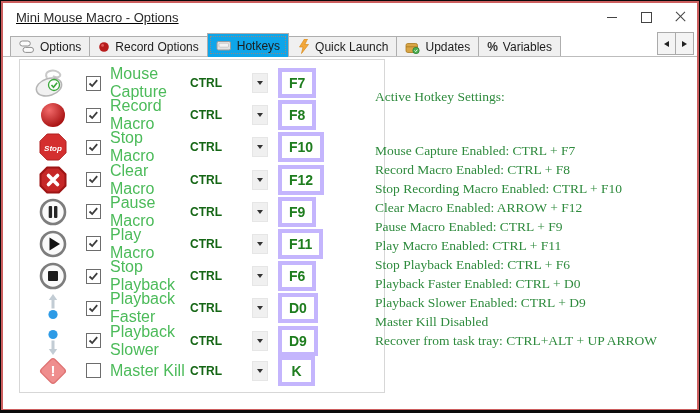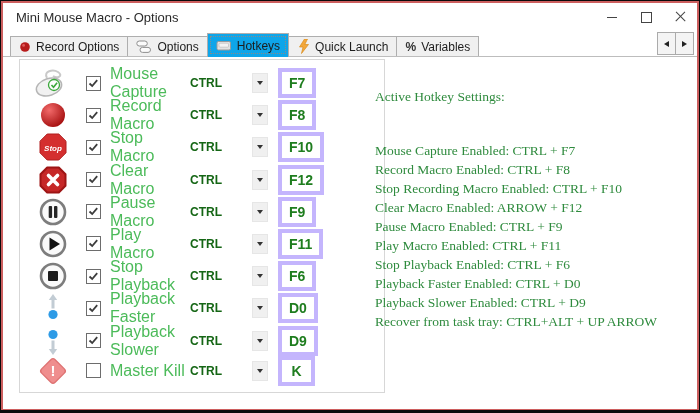--- a/index.html
+++ b/index.html
@@ -1,20 +1,20 @@
 <!DOCTYPE html>
 <html><head>
 <meta charset="utf-8">
 <style>
   html,body{margin:0;padding:0;background:#0a0a0a;width:700px;height:413px;overflow:hidden;
     font-family:"Liberation Sans", sans-serif;}
   .window{position:absolute;top:1px;left:1px;width:694px;height:405px;border:2px solid #cd5f5f;
     background:#ffffff;}
   
-  .title-bar{height:28px;display:flex;align-items:center;background:#fff;}
+  .title-bar{height:28px;display:flex;align-items:center;background:#fff;text-decoration:underline;}
   .title-text{margin-left:13px;font-size:13px;color:#2b2b2b;}
   .win-controls{margin-left:auto;display:flex;align-items:center;height:100%;}
   .win-btn{width:34px;height:100%;display:flex;align-items:center;justify-content:center;cursor:default;}
   .min-glyph{display:block;width:10px;height:1px;background:#444;}
   .max-glyph{display:block;width:9px;height:9px;border:1px solid #444;}
   .close-glyph{display:block;width:10px;height:10px;position:relative;}
   .close-glyph:before,.close-glyph:after{content:"";position:absolute;left:-1px;top:4px;width:13px;height:1.4px;background:#444;}
   .close-glyph:before{transform:rotate(45deg);} .close-glyph:after{transform:rotate(-45deg);}
   
   .tab-strip{position:relative;display:flex;align-items:flex-end;height:25px;padding-left:7px;
@@ -69,52 +69,63 @@
         </span>
       <span class="win-btn">
           <span class="close-glyph"></span>
         </span>
     </div>
   </div>
 
   <div class="tab-strip">
     <div class="tab">
       <span class="tab-icon">
+          <svg width="16" height="14">
+            <rect x="0.8" y="1" width="10.5" height="5" rx="2.5" fill="#fbfbfb" stroke="#8f8f8f"></rect>
+            <rect x="4" y="7.4" width="10.5" height="5" rx="2.5" fill="#fbfbfb" stroke="#8f8f8f"></rect>
+          </svg>
+        </span>
+      <span>Options</span>
+    </div>
+    <div class="tab">
+      <span class="tab-icon">
           <svg width="12" height="12">
             <circle cx="6" cy="6" r="4.8" fill="#b71c1c"></circle>
             <circle cx="4.6" cy="4.4" r="1.4" fill="#e05b5b"></circle>
           </svg>
         </span>
       <span>Record Options</span>
     </div>
-    <div class="tab">
-      <span class="tab-icon">
-          <svg width="16" height="14">
-            <rect x="0.8" y="1" width="10.5" height="5" rx="2.5" fill="#fbfbfb" stroke="#8f8f8f"></rect>
-            <rect x="4" y="7.4" width="10.5" height="5" rx="2.5" fill="#fbfbfb" stroke="#8f8f8f"></rect>
-          </svg>
-        </span>
-      <span>Options</span>
-    </div>
     <div class="tab active">
       <span class="tab-icon">
           <svg width="16" height="13">
             <rect x="1" y="2.5" width="13.5" height="8.5" rx="1.5" fill="#e2e2e2" stroke="#9a9a9a"></rect>
             <rect x="3" y="4.2" width="9.5" height="4" rx="1" fill="#f3f3f3" stroke="#bdbdbd" stroke-width="0.7"></rect>
           </svg>
         </span>
       <span>Hotkeys</span>
     </div>
     <div class="tab">
       <span class="tab-icon">
           <svg width="13" height="15">
             <polygon points="7.5,0 2.5,8 6,8 4.5,14.5 11.5,5.5 7.8,5.5 10.5,0" fill="#f3a73a" stroke="#d98c1d" stroke-width="0.7"></polygon>
           </svg>
         </span>
       <span>Quick Launch</span>
+    </div>
+    <div class="tab">
+      <span class="tab-icon">
+          <svg width="15" height="14">
+            <rect x="1" y="3.5" width="11.5" height="9" rx="1.8" fill="#d9a545" stroke="#a8791f" stroke-width="0.8"></rect>
+            <path d="M1 6.8 h11.5" stroke="#a8791f" stroke-width="0.8"></path>
+            <circle cx="11" cy="10.5" r="3.2" fill="#4caf50" stroke="#2e7d32" stroke-width="0.7"></circle>
+            <path d="M9.6 10.5 l1.1 1.1 l1.7 -2" stroke="#fff" stroke-width="0.9" fill="none"></path>
+          </svg>
+        </span>
+      <span>Updates</span>
     </div>
     <div class="tab">
       <span class="tab-icon pct">%</span>
       <span>Variables</span>
     </div>
 
     <div class="tab-scroll">
       <span class="scrollbtn">
           <span class="tri-l"></span>
         </span>
@@ -340,17 +351,18 @@
       <div class="status-heading">Active Hotkey Settings:</div>
       <div class="status-line">Mouse Capture Enabled: CTRL + F7</div>
       <div class="status-line">Record Macro Enabled: CTRL + F8</div>
       <div class="status-line">Stop Recording Macro Enabled: CTRL + F10</div>
       <div class="status-line">Clear Macro Enabled: ARROW + F12</div>
       <div class="status-line">Pause Macro Enabled: CTRL + F9</div>
       <div class="status-line">Play Macro Enabled: CTRL + F11</div>
       <div class="status-line">Stop Playback Enabled: CTRL + F6</div>
       <div class="status-line">Playback Faster Enabled: CTRL + D0</div>
       <div class="status-line">Playback Slower Enabled: CTRL + D9</div>
+      <div class="status-line">Master Kill Disabled</div>
       <div class="status-line">Recover from task tray: CTRL+ALT + UP ARROW</div>
     </div>
 
   </div>
 </div>
 
 </body></html>

